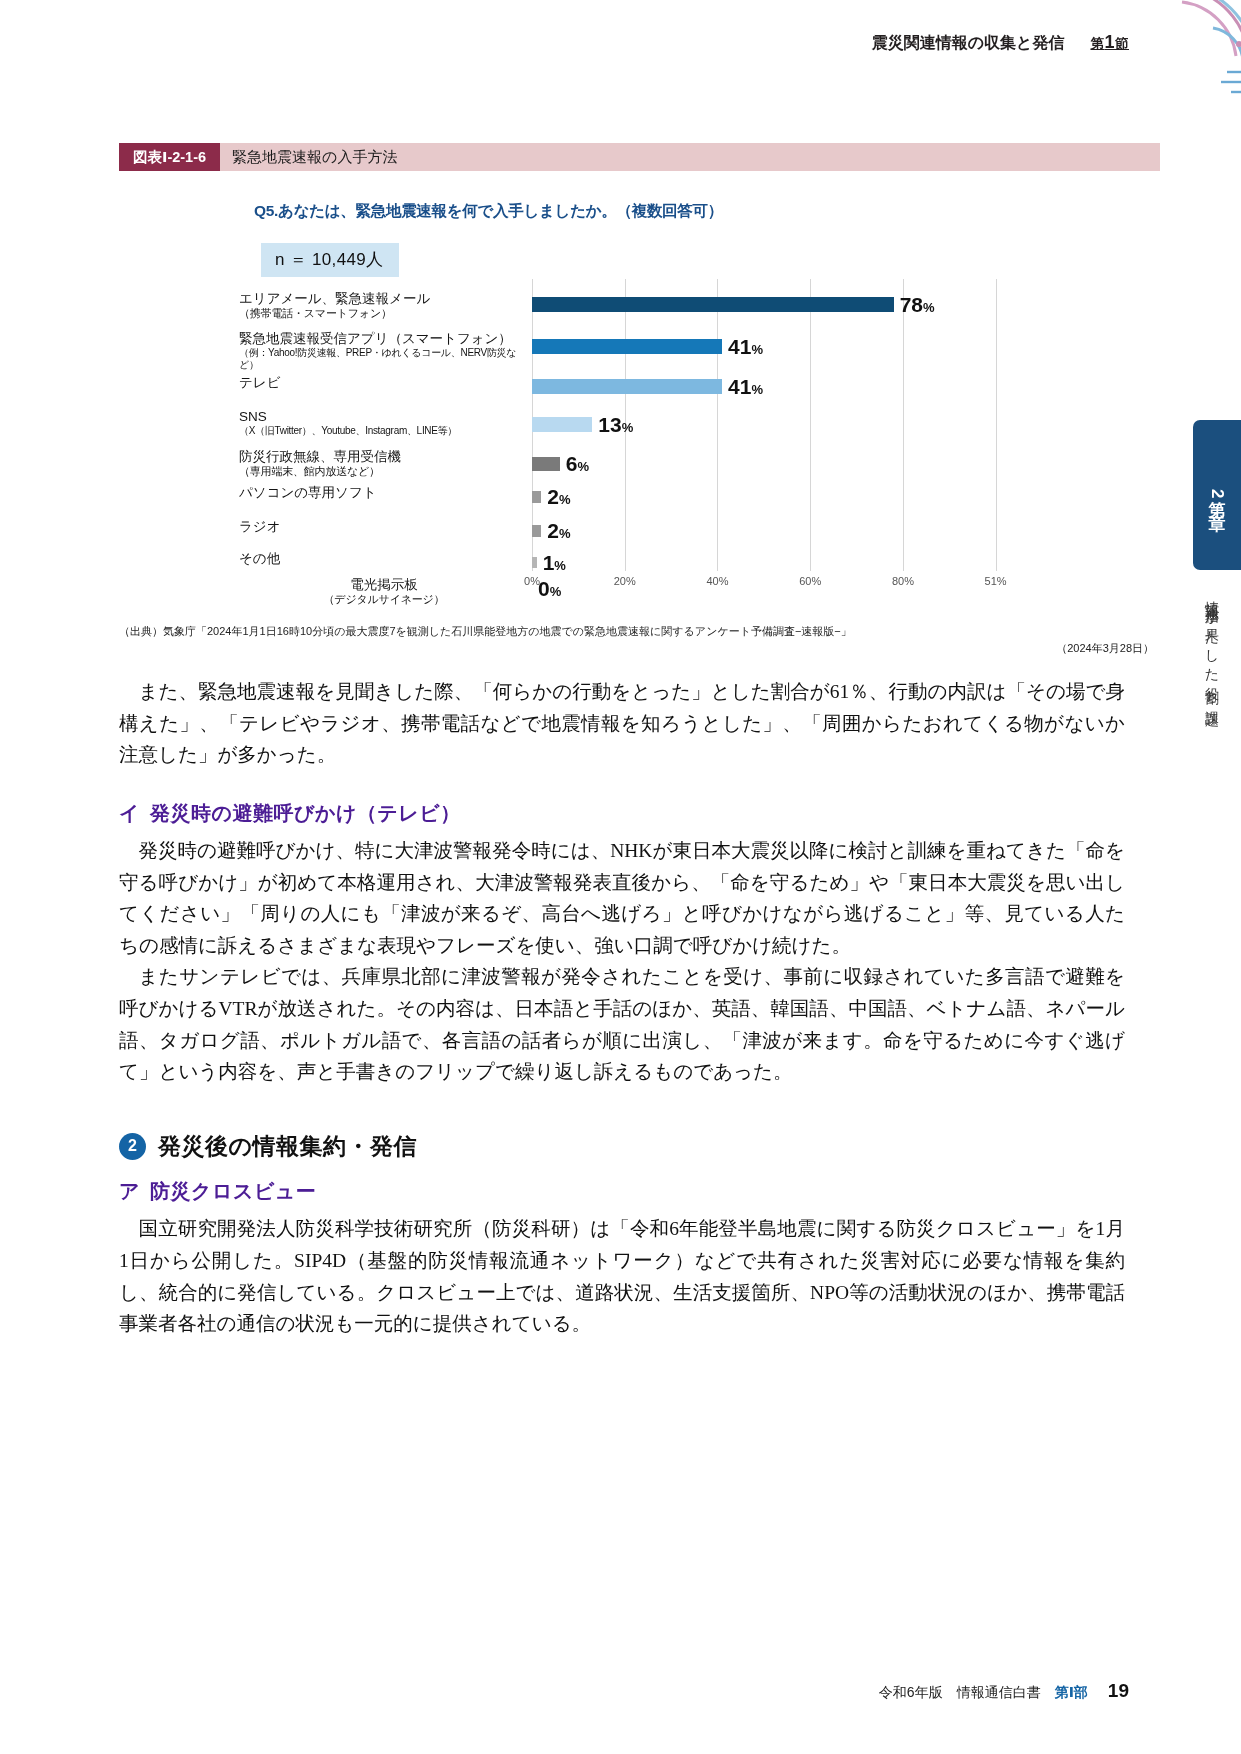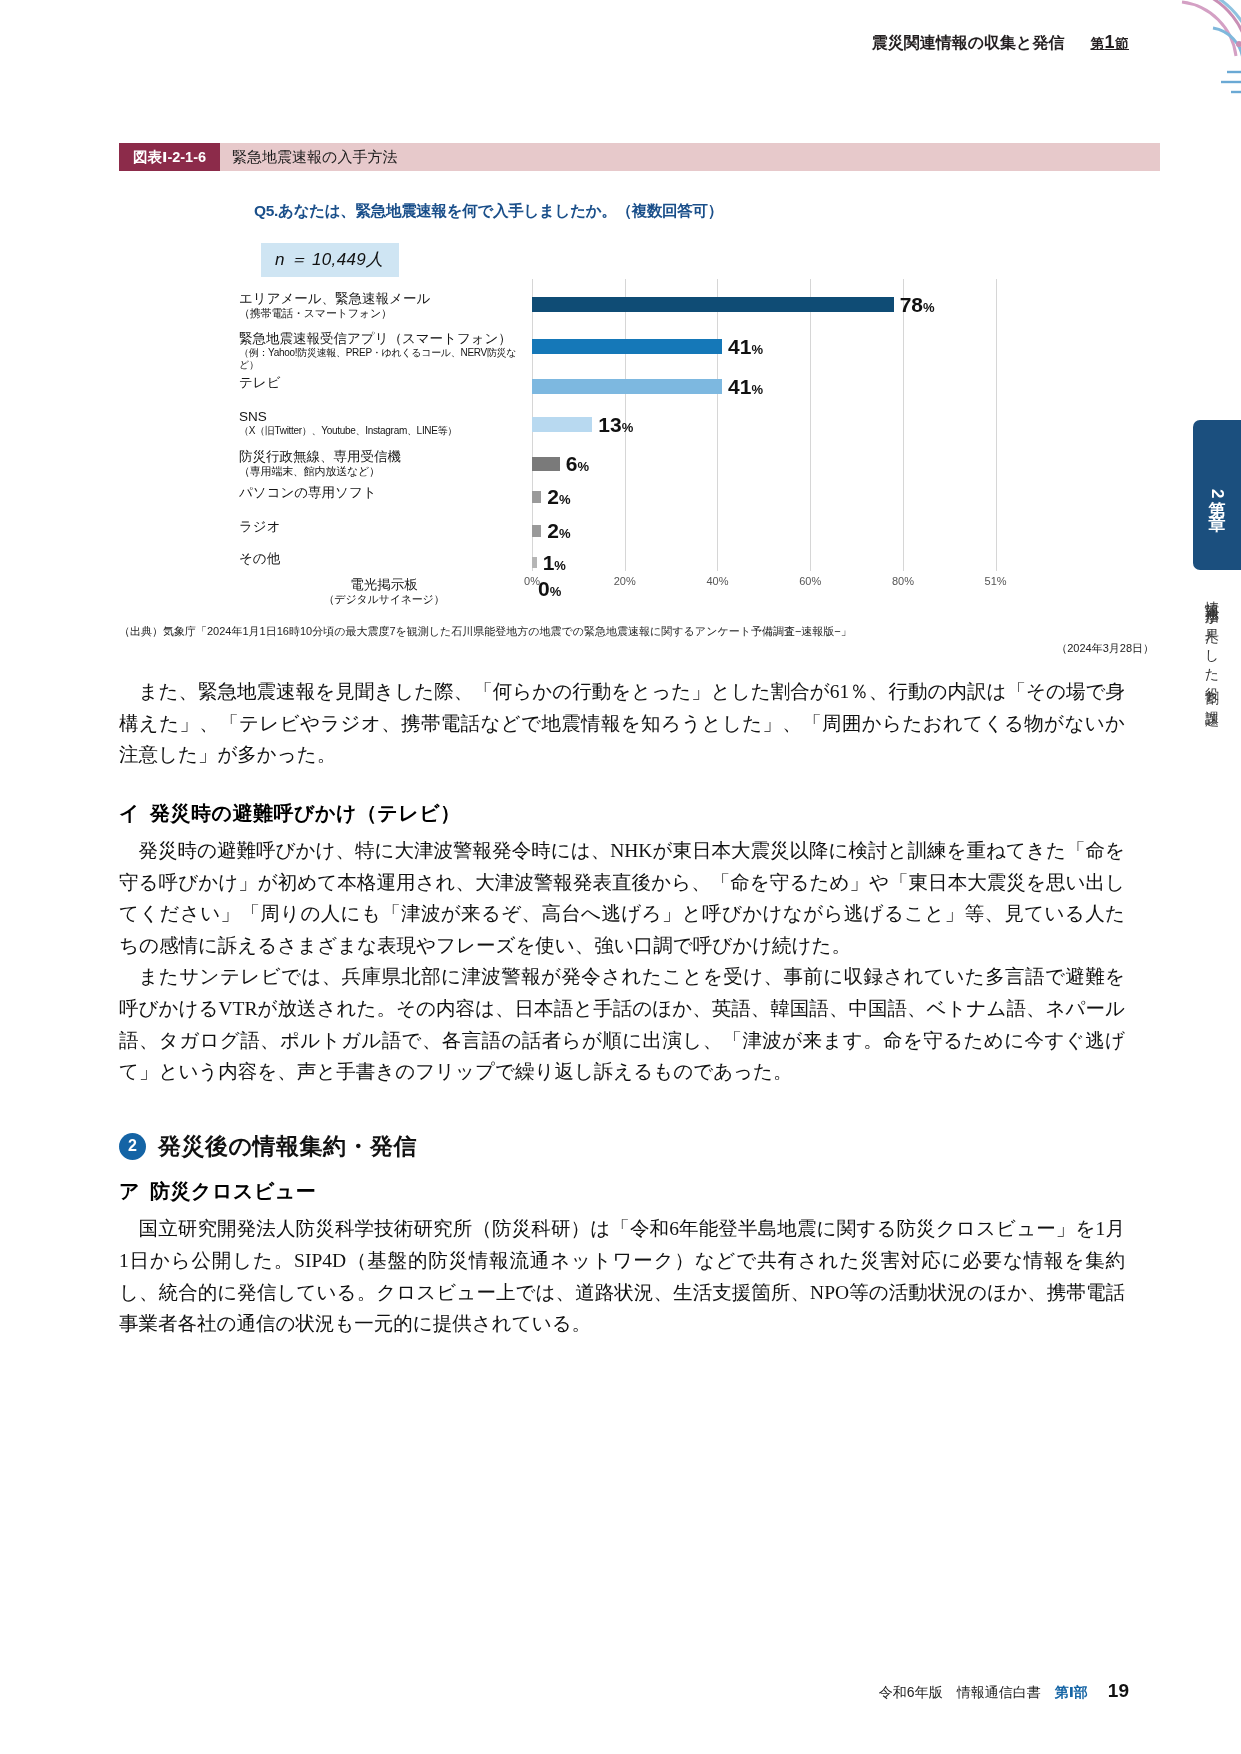--- a/index.html
+++ b/index.html
@@ -52,21 +52,20 @@
   }
   .q-title{
     position:absolute; left:135px; top:30px;
     font-size:15.5px; font-weight:bold; color:#1a4f8a; letter-spacing:-0.3px;
   }
   .n-badge{
     position:absolute; left:142px; top:72px;
     background:#cfe5f3; color:#111;
     font-size:17px; padding:5px 16px 6px 14px;
     letter-spacing:0.3px;
-    font-style:italic;
   }
 
   
   .chart{
     position:absolute; left:0; top:108px; width:1041px; height:330px;
   }
   .cat-col{
     position:absolute; left:120px; top:0; width:290px; height:300px;
   }
   .cat{
@@ -109,21 +108,21 @@
   .content{
     position:absolute; left:119px; top:676px; width:1006px;
     font-family:"Liberation Serif","DejaVu Serif",serif;
     font-size:19.5px; line-height:1.62; color:#111;
     text-align:justify;
   }
   .para{ margin:0 0 0 0; text-indent:1em; }
   .para + .para{ margin-top:0px; }
 
   .h-sub{
-    color:#000000; font-weight:bold; font-size:20px;
+    color:#4c1d95; font-weight:bold; font-size:20px;
     font-family:"Liberation Sans","DejaVu Sans",sans-serif;
     margin:26px 0 6px 0;
     letter-spacing:0.5px;
   }
   .h-sub .mark{ margin-right:10px; }
 
   .h-num{
     display:flex; align-items:center; gap:12px;
     margin:40px 0 8px 0;
   }

